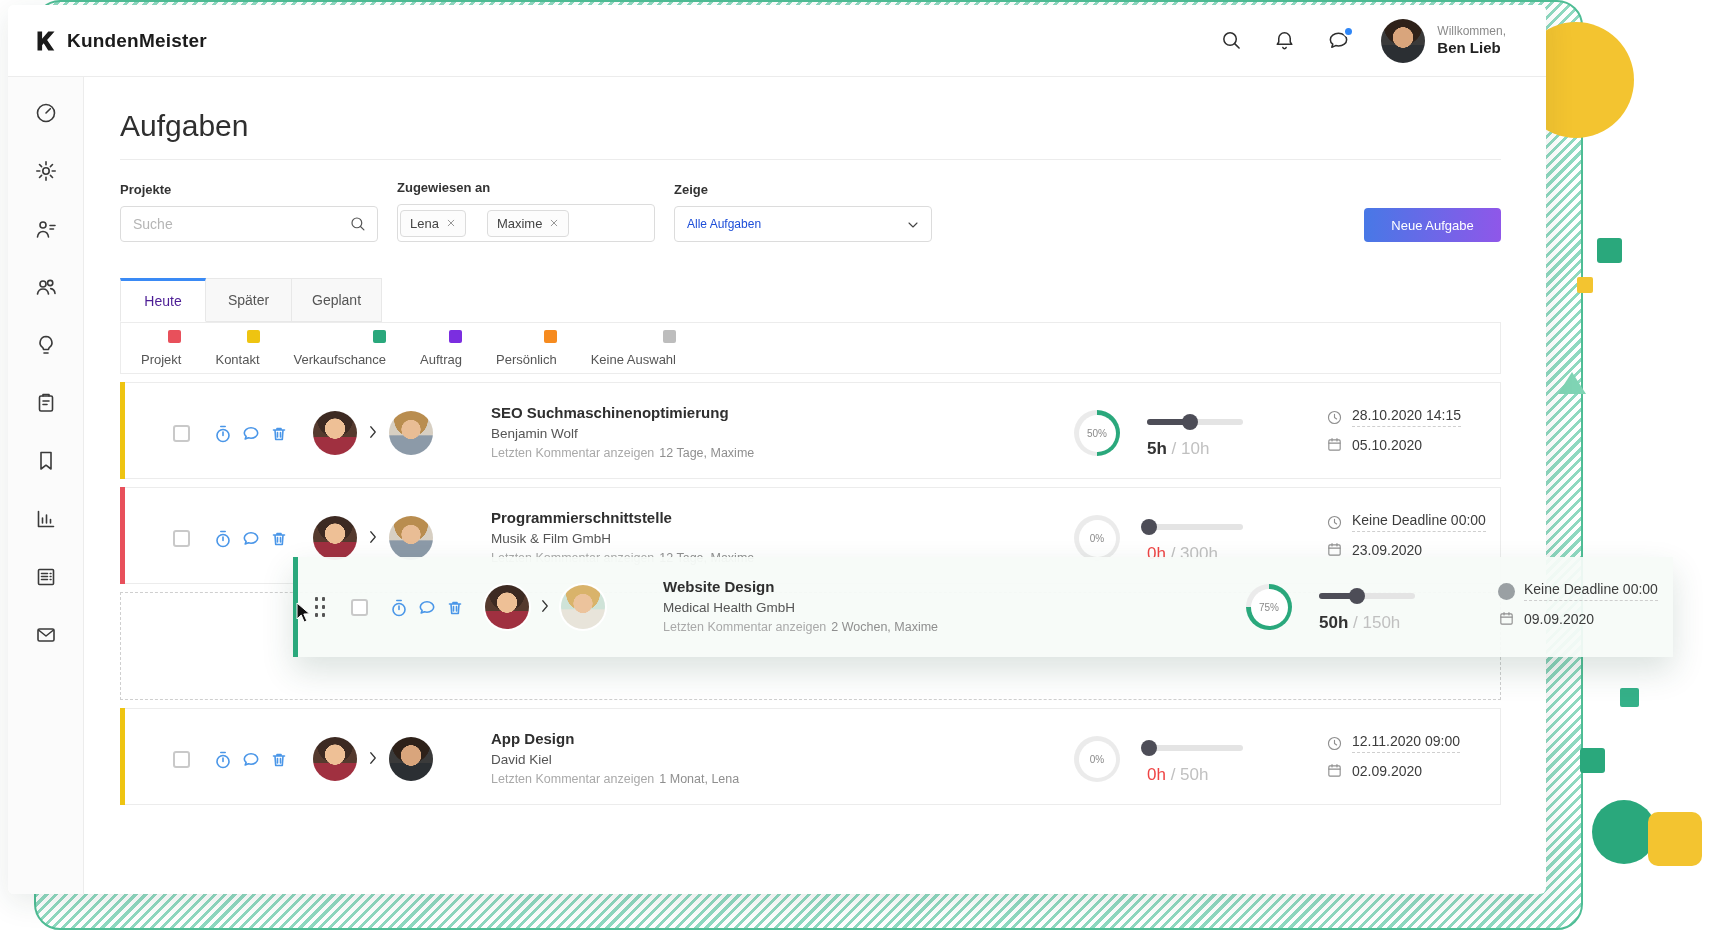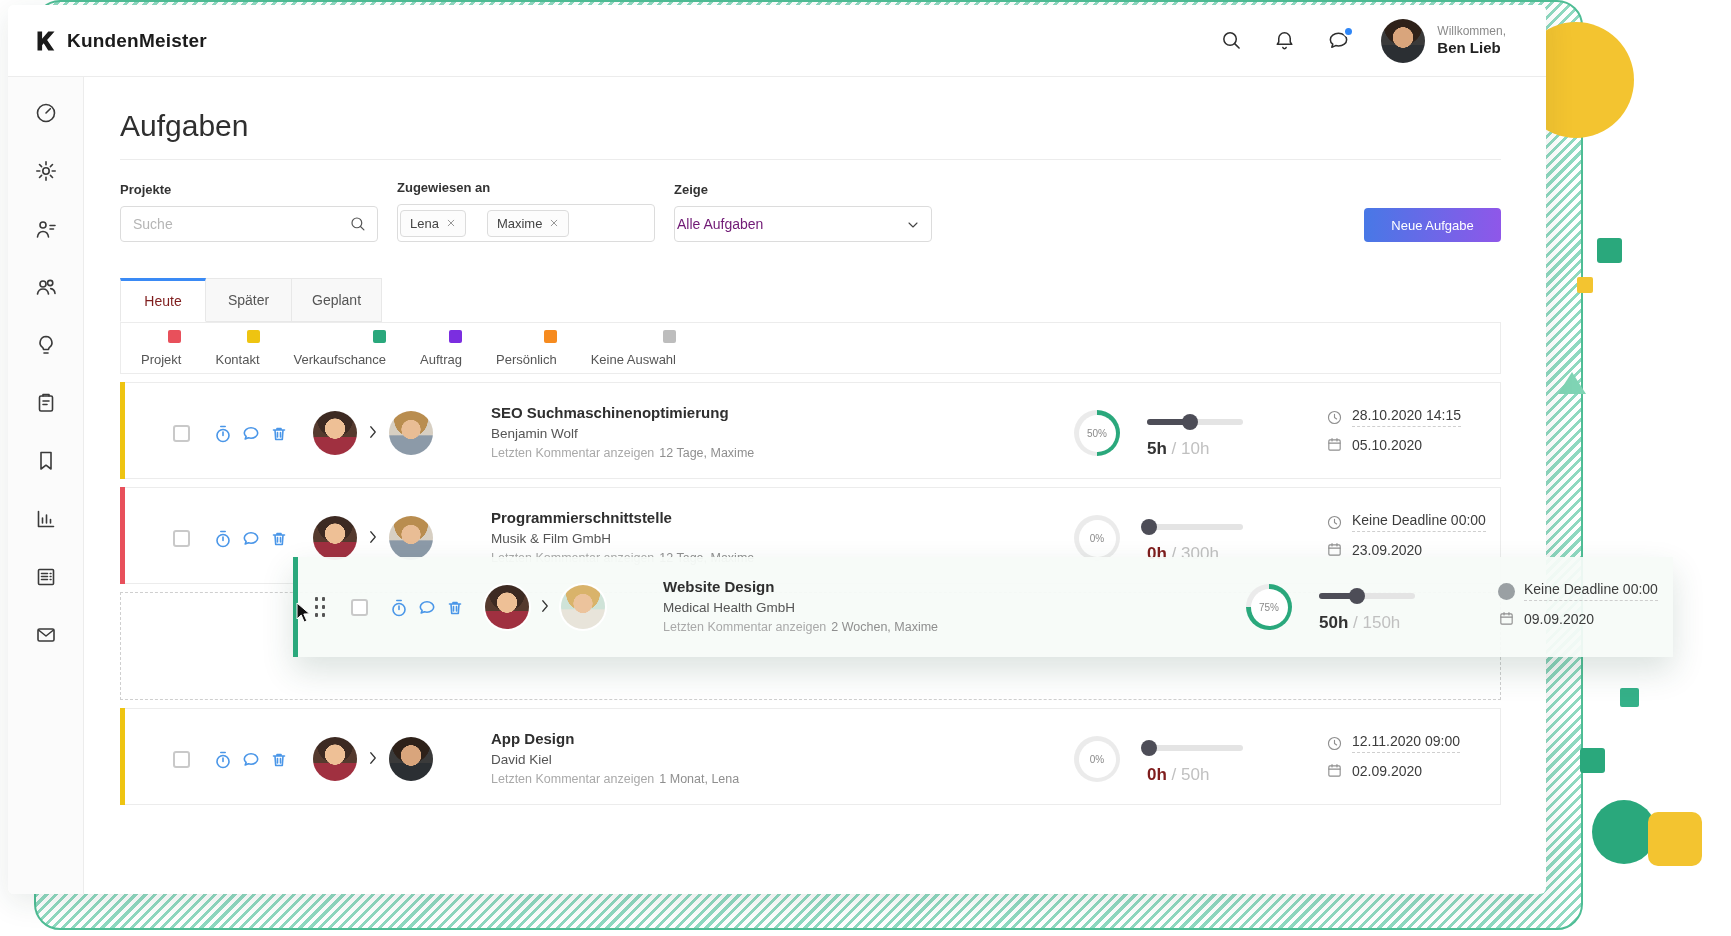--- a/index.html
+++ b/index.html
@@ -53,30 +53,30 @@
   .filters{display:flex;align-items:flex-end;gap:19px;margin-top:20px;}
   .f-group{display:flex;flex-direction:column;}
   .f-label{font-size:13px;font-weight:700;color:#333;margin-bottom:9px;}
   .f-input{position:relative;width:258px;height:36px;border:1px solid #dcdcdc;border-radius:4px;background:#fff;}
   .f-input input{border:0;outline:0;width:100%;height:100%;padding:0 34px 0 12px;font-size:14px;color:#333;background:transparent;}
   .f-input input::placeholder{color:#b5b5b5;}
   .f-search{position:absolute;right:10px;top:8px;color:#555;}
   .f-chips{width:258px;min-height:38px;border:1px solid #dcdcdc;border-radius:4px;background:#fff;display:flex;align-items:center;gap:21px;padding:4px 2px;}
   .chip{display:inline-flex;align-items:center;gap:7px;border:1px solid #dcdcdc;background:#fcfcfc;border-radius:4px;padding:5px 9px;font-size:13px;color:#444;cursor:default;}
   .chip .x{color:#8a8a8a;display:inline-flex;cursor:pointer;}
-  .f-select{position:relative;width:258px;height:36px;border:1px solid #dcdcdc;border-radius:4px;background:#fff;display:flex;align-items:center;padding:0 2px;font-size:14px;color:#701a75;cursor:pointer;}
+  .f-select{position:relative;width:258px;height:36px;border:1px solid #dcdcdc;border-radius:4px;background:#fff;display:flex;align-items:center;padding:0 12px;font-size:12px;color:#1d4ed8;cursor:pointer;}
   .f-select .chev{position:absolute;right:10px;top:10px;color:#444;}
   .btn-new{margin-left:auto;width:137px;height:34px;border:0;border-radius:4px;color:#fff;font-size:13px;cursor:pointer;
     background:linear-gradient(90deg,#4878e6,#8f57e9);}
 
   
   .tabs{display:flex;margin-top:36px;position:relative;}
   .tab{height:44px;min-width:86px;padding:0 20px;display:flex;align-items:center;justify-content:center;font-size:14px;cursor:pointer;}
   .tab.inactive{background:#f8f8f8;border:1px solid #e8e8e8;border-left:none;color:#555;}
-  .tab.active{background:#fff;border:1px solid #e8e8e8;border-top:3px solid #3a8af5;border-bottom:1px solid #fff;color:#7f1d1d;position:relative;z-index:2;margin-bottom:-1px;}
+  .tab.active{background:#fff;border:1px solid #e8e8e8;border-top:3px solid #3a8af5;border-bottom:1px solid #fff;color:#4c1d95;position:relative;z-index:2;margin-bottom:-1px;}
 
   
   .legend{border:1px solid #ececec;background:#fff;height:52px;display:flex;align-items:center;padding-left:20px;gap:34px;}
   .lg-item{display:flex;align-items:flex-end;gap:9px;flex-direction:column;}
   .lg-sq{width:13px;height:13px;border-radius:2px;background:var(--c);}
   .lg-lb{font-size:13px;color:#555;}
 
   
   .task-row{position:relative;height:97px;border:1px solid #ececec;background:#fff;margin-top:8px;}
   .task-row::before{content:"";position:absolute;left:-1px;top:-1px;bottom:-1px;width:5px;background:var(--c);}
@@ -95,21 +95,21 @@
   .t-meta{color:#8f8f8f;margin-left:5px;}
   .pcircle{position:absolute;left:953px;top:27px;width:46px;height:46px;border-radius:50%;
     background:conic-gradient(#2aa87c calc(var(--p)*1%),#ebebeb 0);display:grid;place-items:center;}
   .pinner{width:37px;height:37px;border-radius:50%;background:#fff;display:grid;place-items:center;font-size:10px;color:#8a8a8a;}
   .slider{position:absolute;left:1026px;top:36px;width:96px;height:6px;border-radius:3px;background:#e4e4e4;cursor:pointer;}
   .slider .fill{position:absolute;left:0;top:0;bottom:0;width:calc(var(--s)*1%);background:#4d4d57;border-radius:3px;}
   .slider .knob{position:absolute;top:50%;left:calc(var(--s)*1%);transform:translate(-50%,-50%);width:16px;height:16px;border-radius:50%;background:#4d4d57;}
   .hours{position:absolute;left:1026px;top:56px;font-size:17px;}
   .h-done{color:#333;font-weight:700;}
   .h-total{color:#c0c0c0;}
-  .hours.dim .h-done{color:#7f1d1d;font-weight:700;}
+  .hours.dim .h-done{color:#ef4444;font-weight:400;}
   .dl{position:absolute;left:1205px;top:24px;}
   .dl-row{display:flex;align-items:center;gap:9px;color:#8f8f8f;}
   .dl-row + .dl-row{margin-top:9px;}
   .dl-main{font-size:14px;color:#3c3c3c;border-bottom:1px dashed #cfcfcf;padding-bottom:3px;cursor:pointer;}
   .dl-date{font-size:14px;color:#3c3c3c;}
   .dot-icon{width:17px;height:17px;border-radius:50%;background:#9aa0a3;display:inline-block;}
 
   
   .dropzone{margin-top:8px;height:108px;border:1px dashed #cfcfcf;background:#fff;}
 

